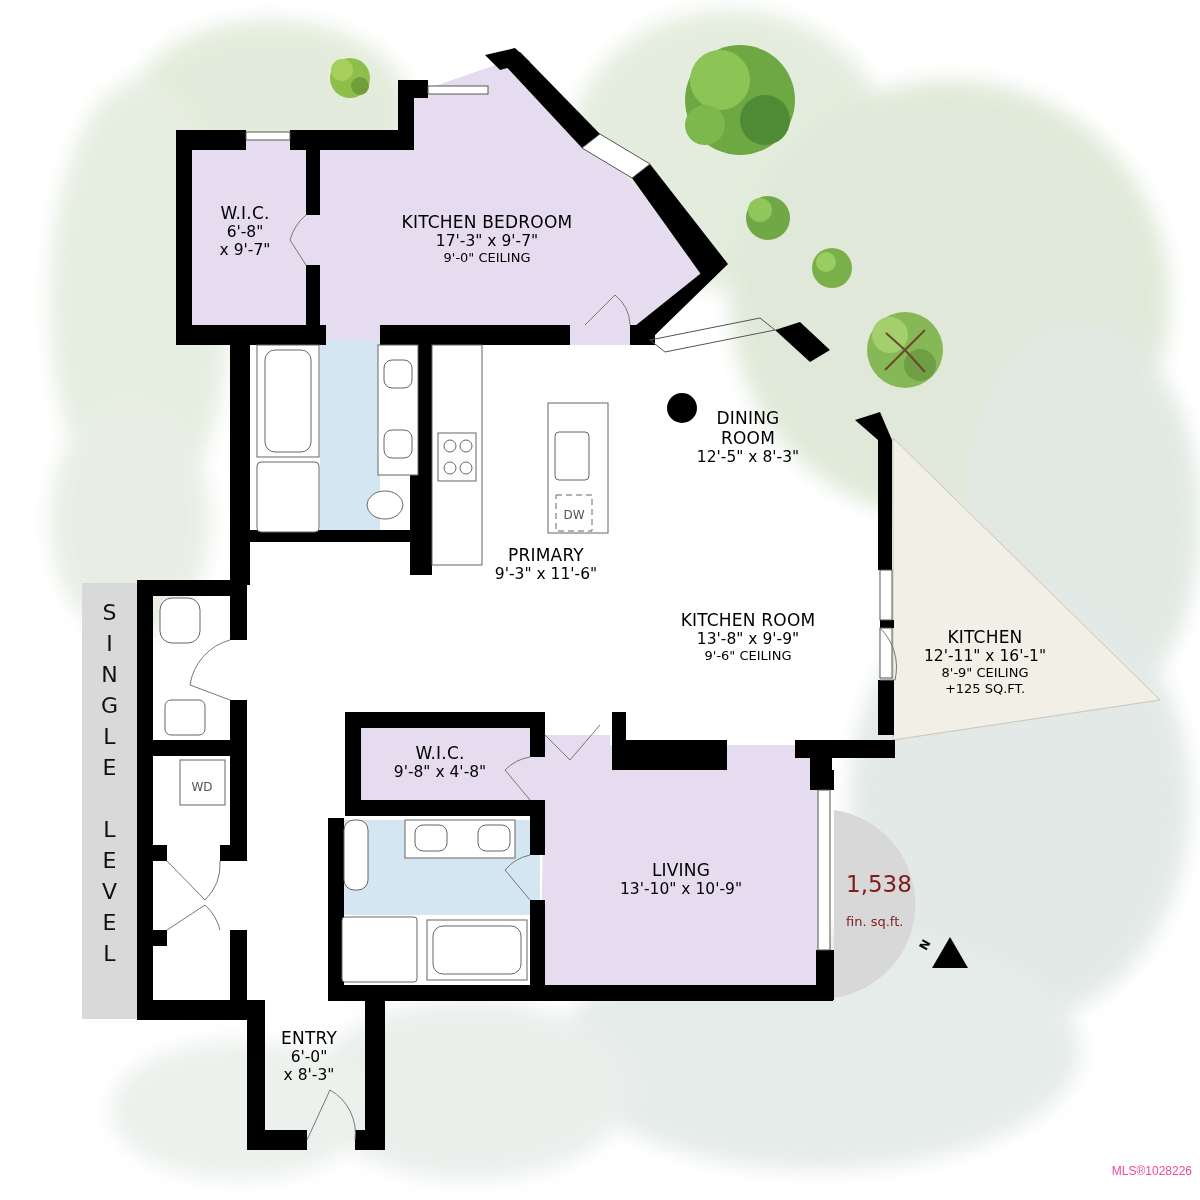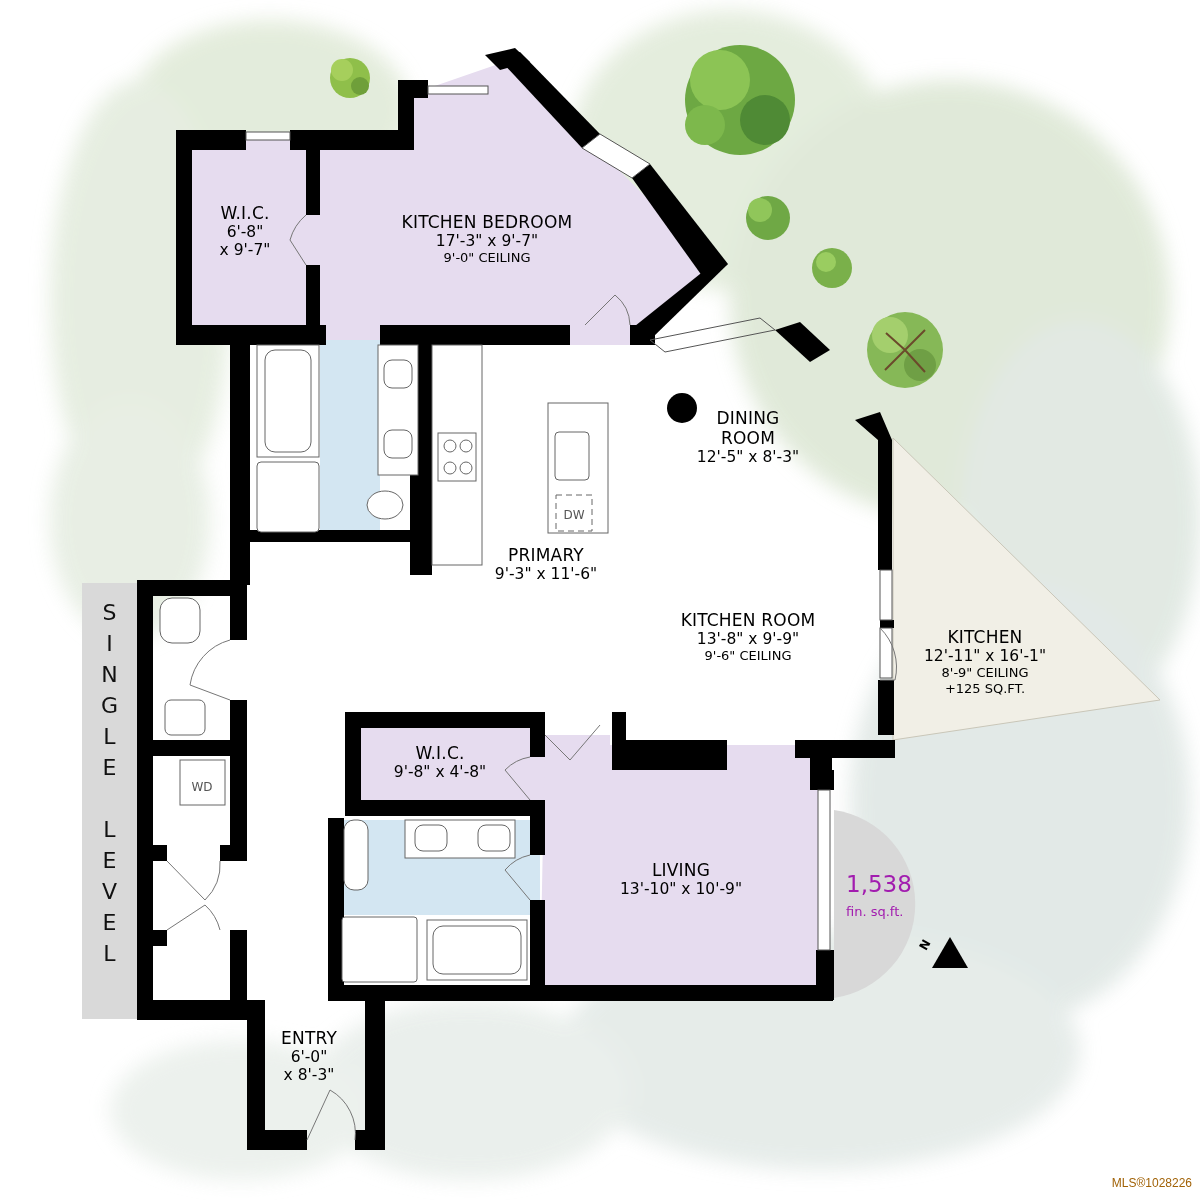--- a/index.html
+++ b/index.html
@@ -8,26 +8,26 @@
   #plan { position:absolute; left:0; top:0; width:1200px; height:1200px; }
   .lbl { position:absolute; text-align:center; color:#000000; font-family:"DejaVu Sans", sans-serif;
          line-height:1.18; white-space:nowrap; transform:translateX(-50%); }
   .lbl .name { font-size:17px; letter-spacing:0.2px; }
   .lbl .dim { font-size:15.5px; }
   .lbl .ceil { font-size:13px; }
   #single-level { position:absolute; left:82px; top:583px; width:55px; height:436px; background:#d9d9d9; }
   #single-level .chars { display:flex; flex-direction:column; align-items:center; padding-top:14px; }
   #single-level .ch { font-family:"DejaVu Sans", sans-serif; font-size:22px; color:#111; height:31px; line-height:31px; }
   #single-level .gap { height:31px; }
-  #sqft { position:absolute; left:846px; top:873px; font-family:"DejaVu Sans", sans-serif; color:#a21caf; }
+  #sqft { position:absolute; left:846px; top:873px; font-family:"DejaVu Sans", sans-serif; color:#7f1d1d; }
   #sqft .num { font-size:23px; line-height:1; }
-  #sqft .unit { font-size:13px; margin-top:8px; }
+  #sqft .unit { font-size:13px; margin-top:18px; }
   #north-label { position:absolute; left:920px; top:938px; font-size:12px; font-weight:bold; transform:rotate(-60deg);
                  font-family:"DejaVu Sans", sans-serif; }
-  #mls { position:absolute; right:8px; bottom:10px; font-size:12px; color:#a16207; font-family:"Liberation Sans", sans-serif; }
+  #mls { position:absolute; right:8px; bottom:22px; font-size:12px; color:#ec4899; font-family:"Liberation Sans", sans-serif; }
 </style>
 </head>
 <body>
 
 <svg id="plan" viewBox="0 0 1200 1200" xmlns="http://www.w3.org/2000/svg">
   <defs>
     <filter id="blur8">
         <feGaussianBlur stdDeviation="10"></feGaussianBlur>
       </filter>
   </defs>

